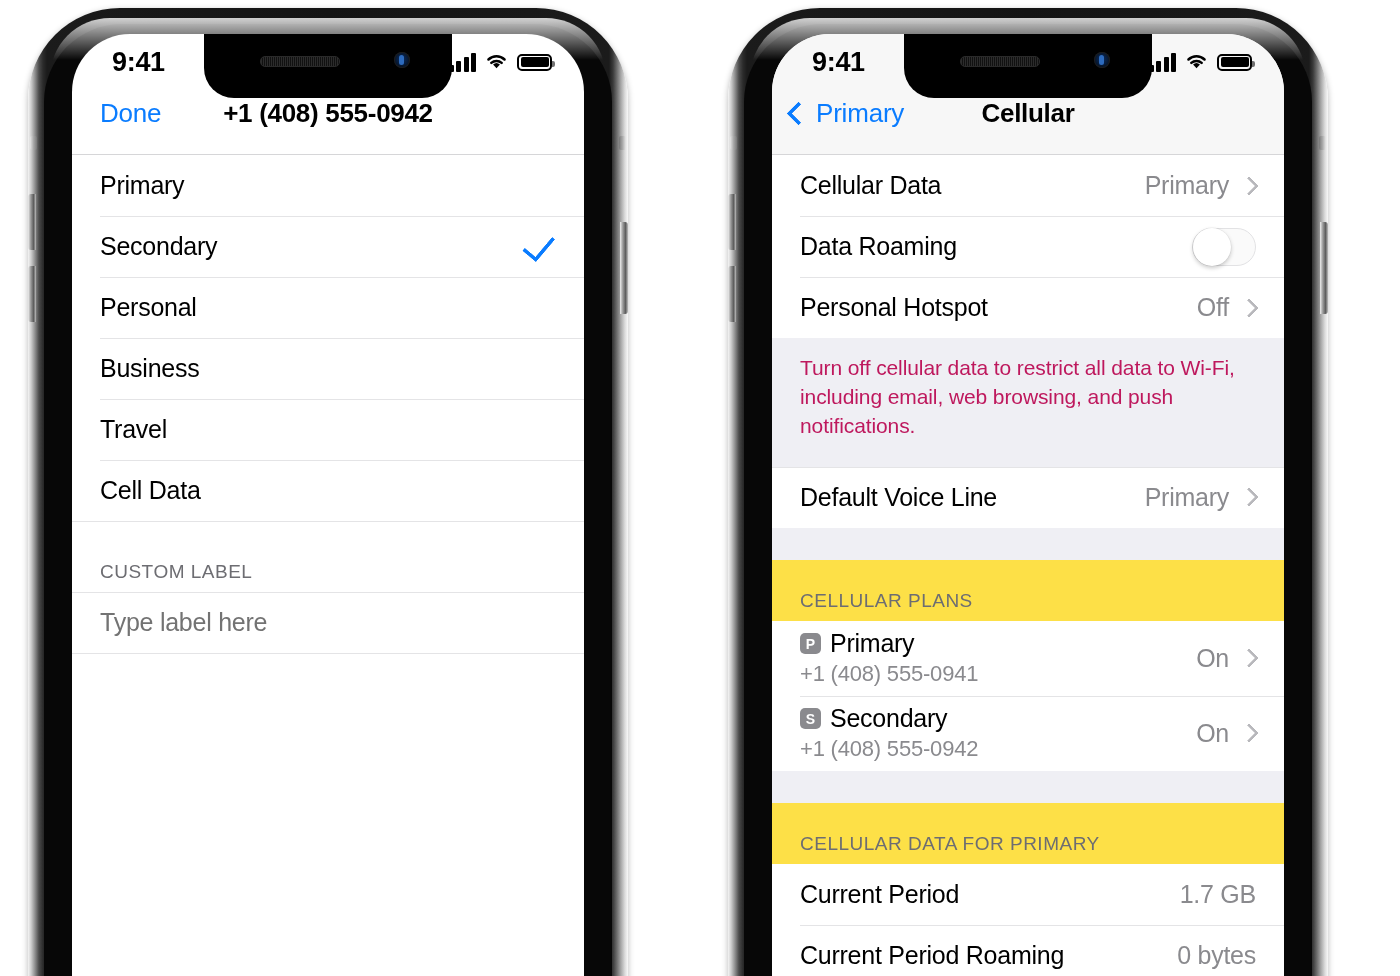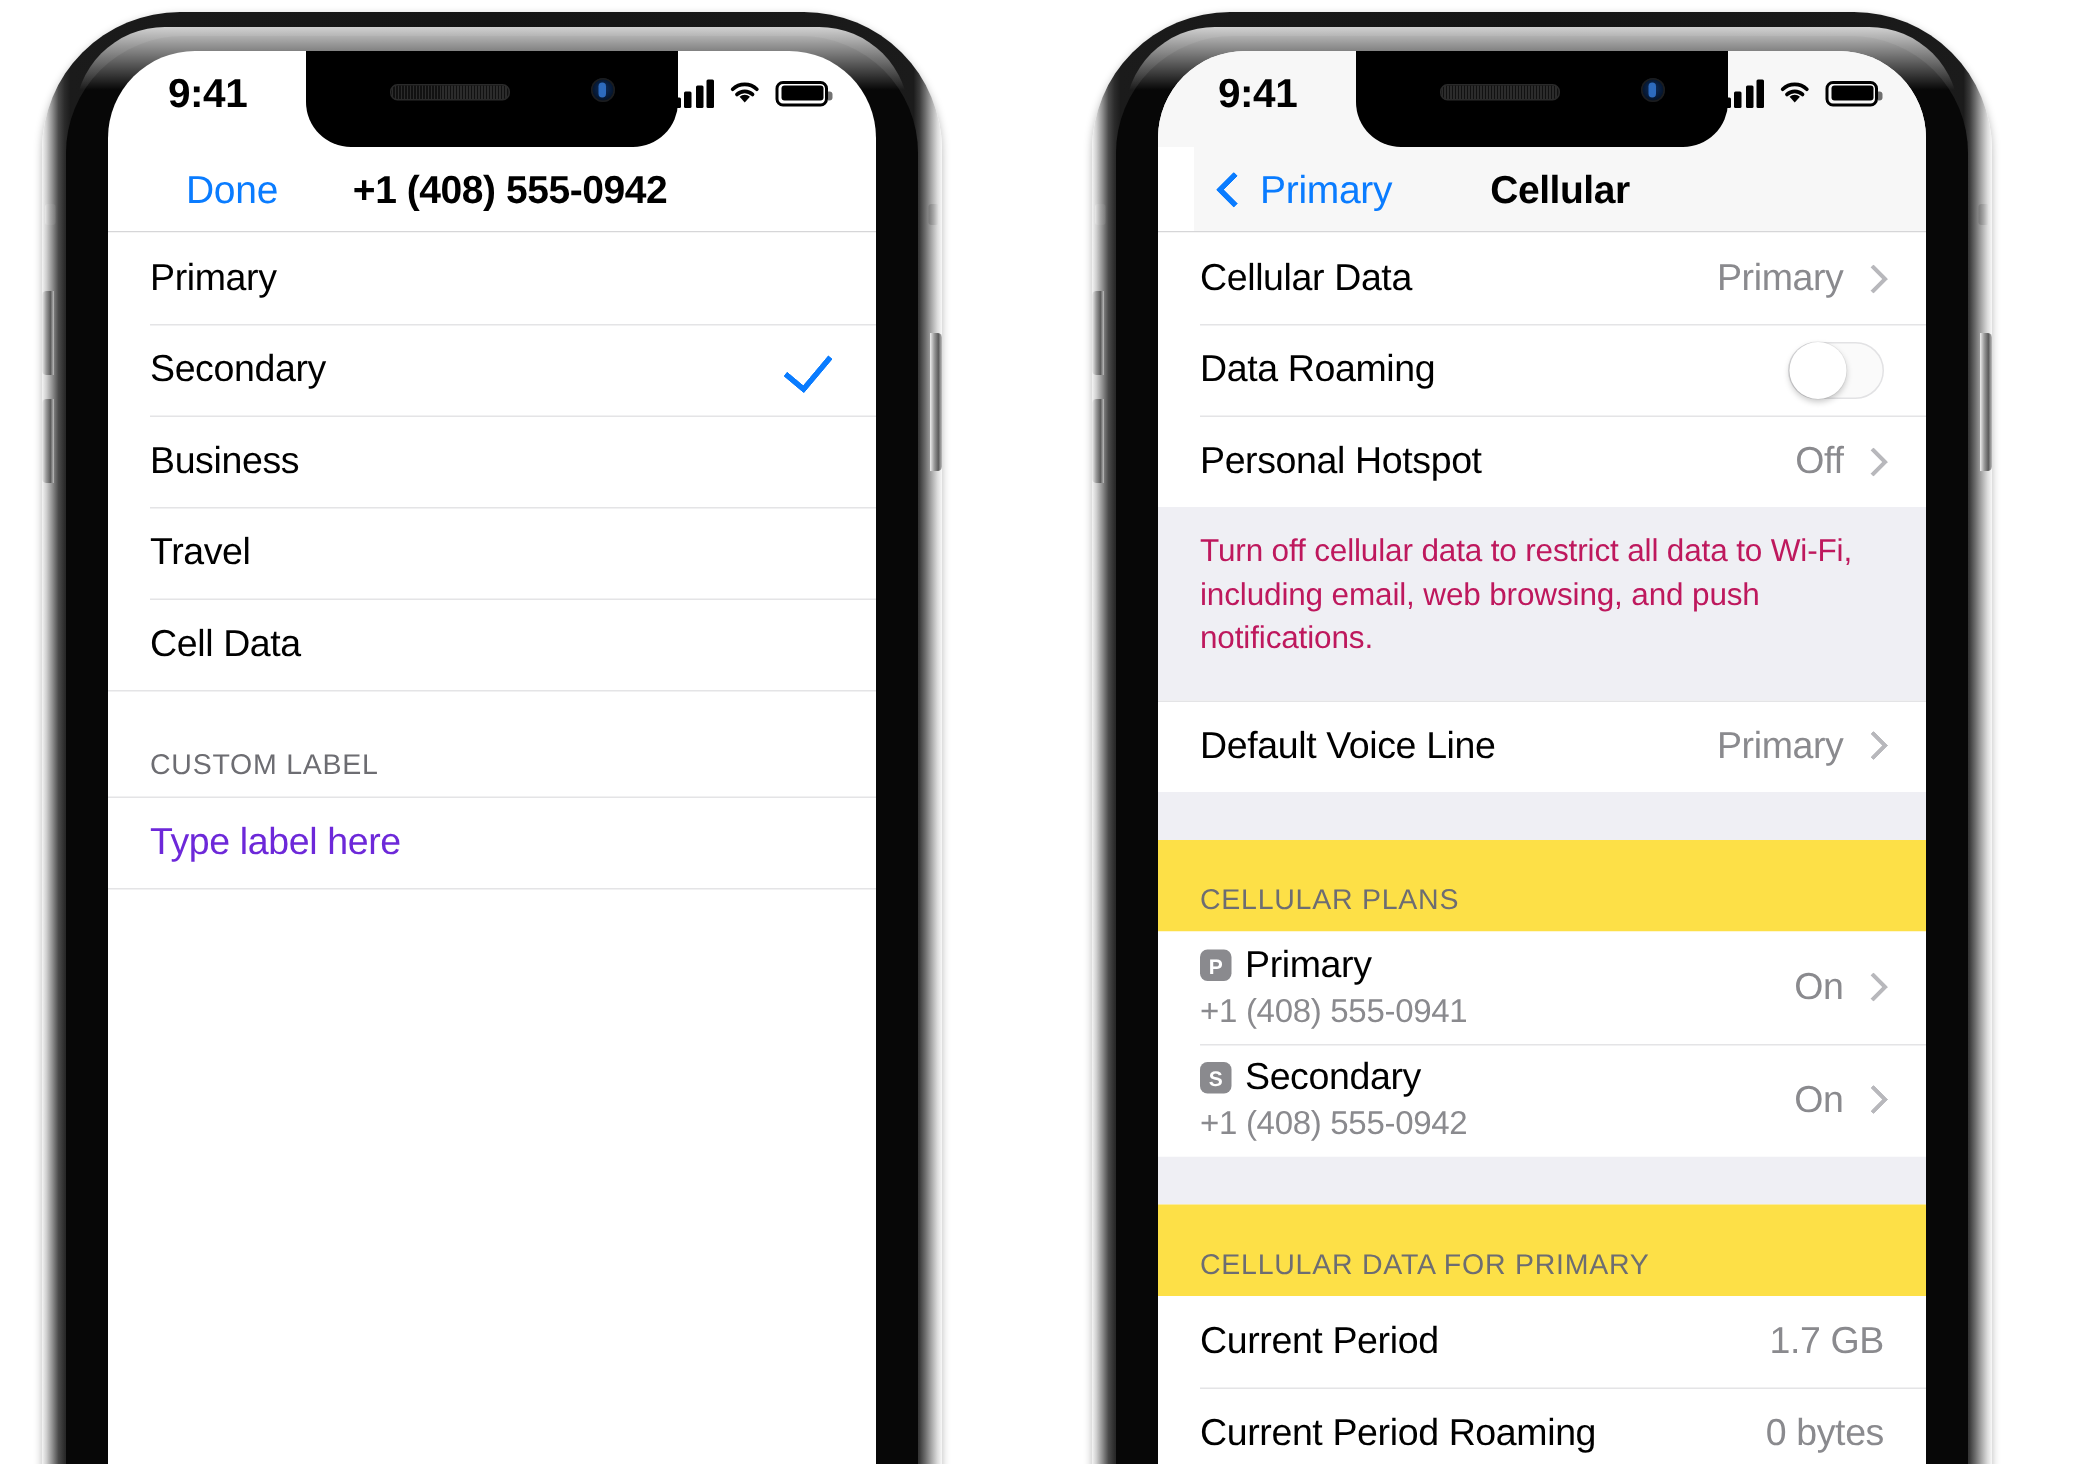--- a/index.html
+++ b/index.html
@@ -170,23 +170,22 @@
     border-radius:0 2px 2px 0;
     background:#000;
     opacity:.55;
   }
 
   
   .navbar {
     position: relative;
     height: 56px;
     display: flex;
-    align-items: center;
+    align-items: flex-start;
     background: #ffffff;
-    margin-left: 24px;
   }
   .navbar.grouped { background:#F7F7F7; }
   .nav-action {
     position: absolute;
     left: 28px;
     font-size: 26px;
     color: #0A7CFF;
     letter-spacing: -0.2px;
   }
   .nav-back {
@@ -288,21 +287,21 @@
   .placeholder-row {
     position: relative;
     display:flex;
     align-items:center;
     min-height: 61px;
     padding: 0 28px;
     background:#fff;
   }
   .placeholder-text {
     font-size: 25px;
-    color: #6d28d9;
+    color: #737373;
     letter-spacing: -0.25px;
   }
   .blank-fill { background:#ffffff; flex: 1 1 auto; }
   .hairline-top { position:relative; }
   .hairline-top::before {
     content:""; position:absolute; left:0; right:0; top:0; height:1px; background:#E4E4E6;
   }
 
   
   .row.two-line { min-height: 75px; align-items: center; }
@@ -395,20 +394,23 @@
           <div class="row">
             <div class="row-label">Primary</div>
           </div>
           <div class="row">
             <div class="row-label">Secondary</div>
             <div class="row-right">
               <div class="checkmark"></div>
             </div>
           </div>
           <div class="row">
+            <div class="row-label">Personal</div>
+          </div>
+          <div class="row">
             <div class="row-label">Business</div>
           </div>
           <div class="row">
             <div class="row-label">Travel</div>
           </div>
           <div class="row">
             <div class="row-label">Cell Data</div>
           </div>
         </div>
 

